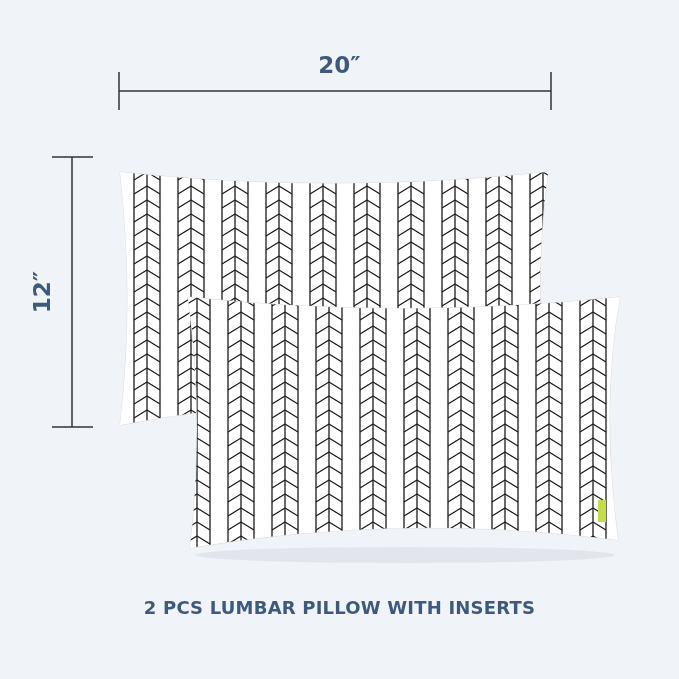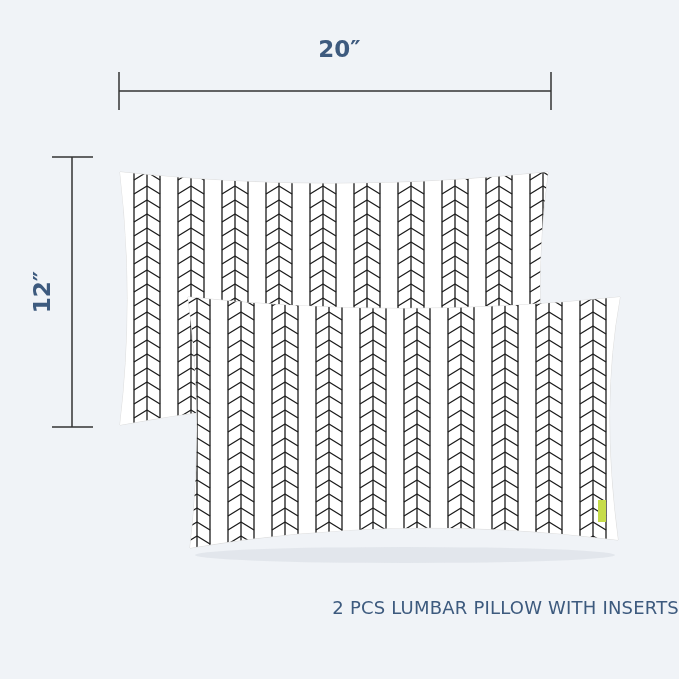--- a/index.html
+++ b/index.html
@@ -1,19 +1,19 @@
 <!DOCTYPE html>
 <html><head>
 <meta charset="utf-8">
 <style>
   html,body{margin:0;padding:0;}
   body{width:679px;height:679px;background:#f0f3f7;position:relative;overflow:hidden;font-family:"DejaVu Sans","Liberation Sans",sans-serif;}
-  .dim-w-label{position:absolute;left:0;width:679px;top:36px;text-align:center;font-size:23px;font-weight:bold;color:#3d5a7e;}
+  .dim-w-label{position:absolute;left:0;width:679px;top:52px;text-align:center;font-size:23px;font-weight:bold;color:#3d5a7e;}
   .dim-h-label{position:absolute;left:22px;top:272px;width:40px;height:40px;display:flex;align-items:center;justify-content:center;transform:rotate(-90deg);font-size:23px;font-weight:bold;color:#3d5a7e;}
-  .caption{position:absolute;left:0;width:679px;top:597px;text-align:right;font-size:18px;font-weight:normal;color:#3d5a7e;letter-spacing:0.2px;}
+  .caption{position:absolute;left:0;width:679px;top:597px;text-align:center;font-size:18px;font-weight:bold;color:#3d5a7e;letter-spacing:0.2px;}
   svg{position:absolute;left:0;top:0;}
 </style>
 </head>
 <body>
 
 <div class="dim-w-label">20″</div>
 <div class="dim-h-label">12″</div>
 
 <svg width="679" height="679" viewBox="0 0 679 679">
   <defs>

